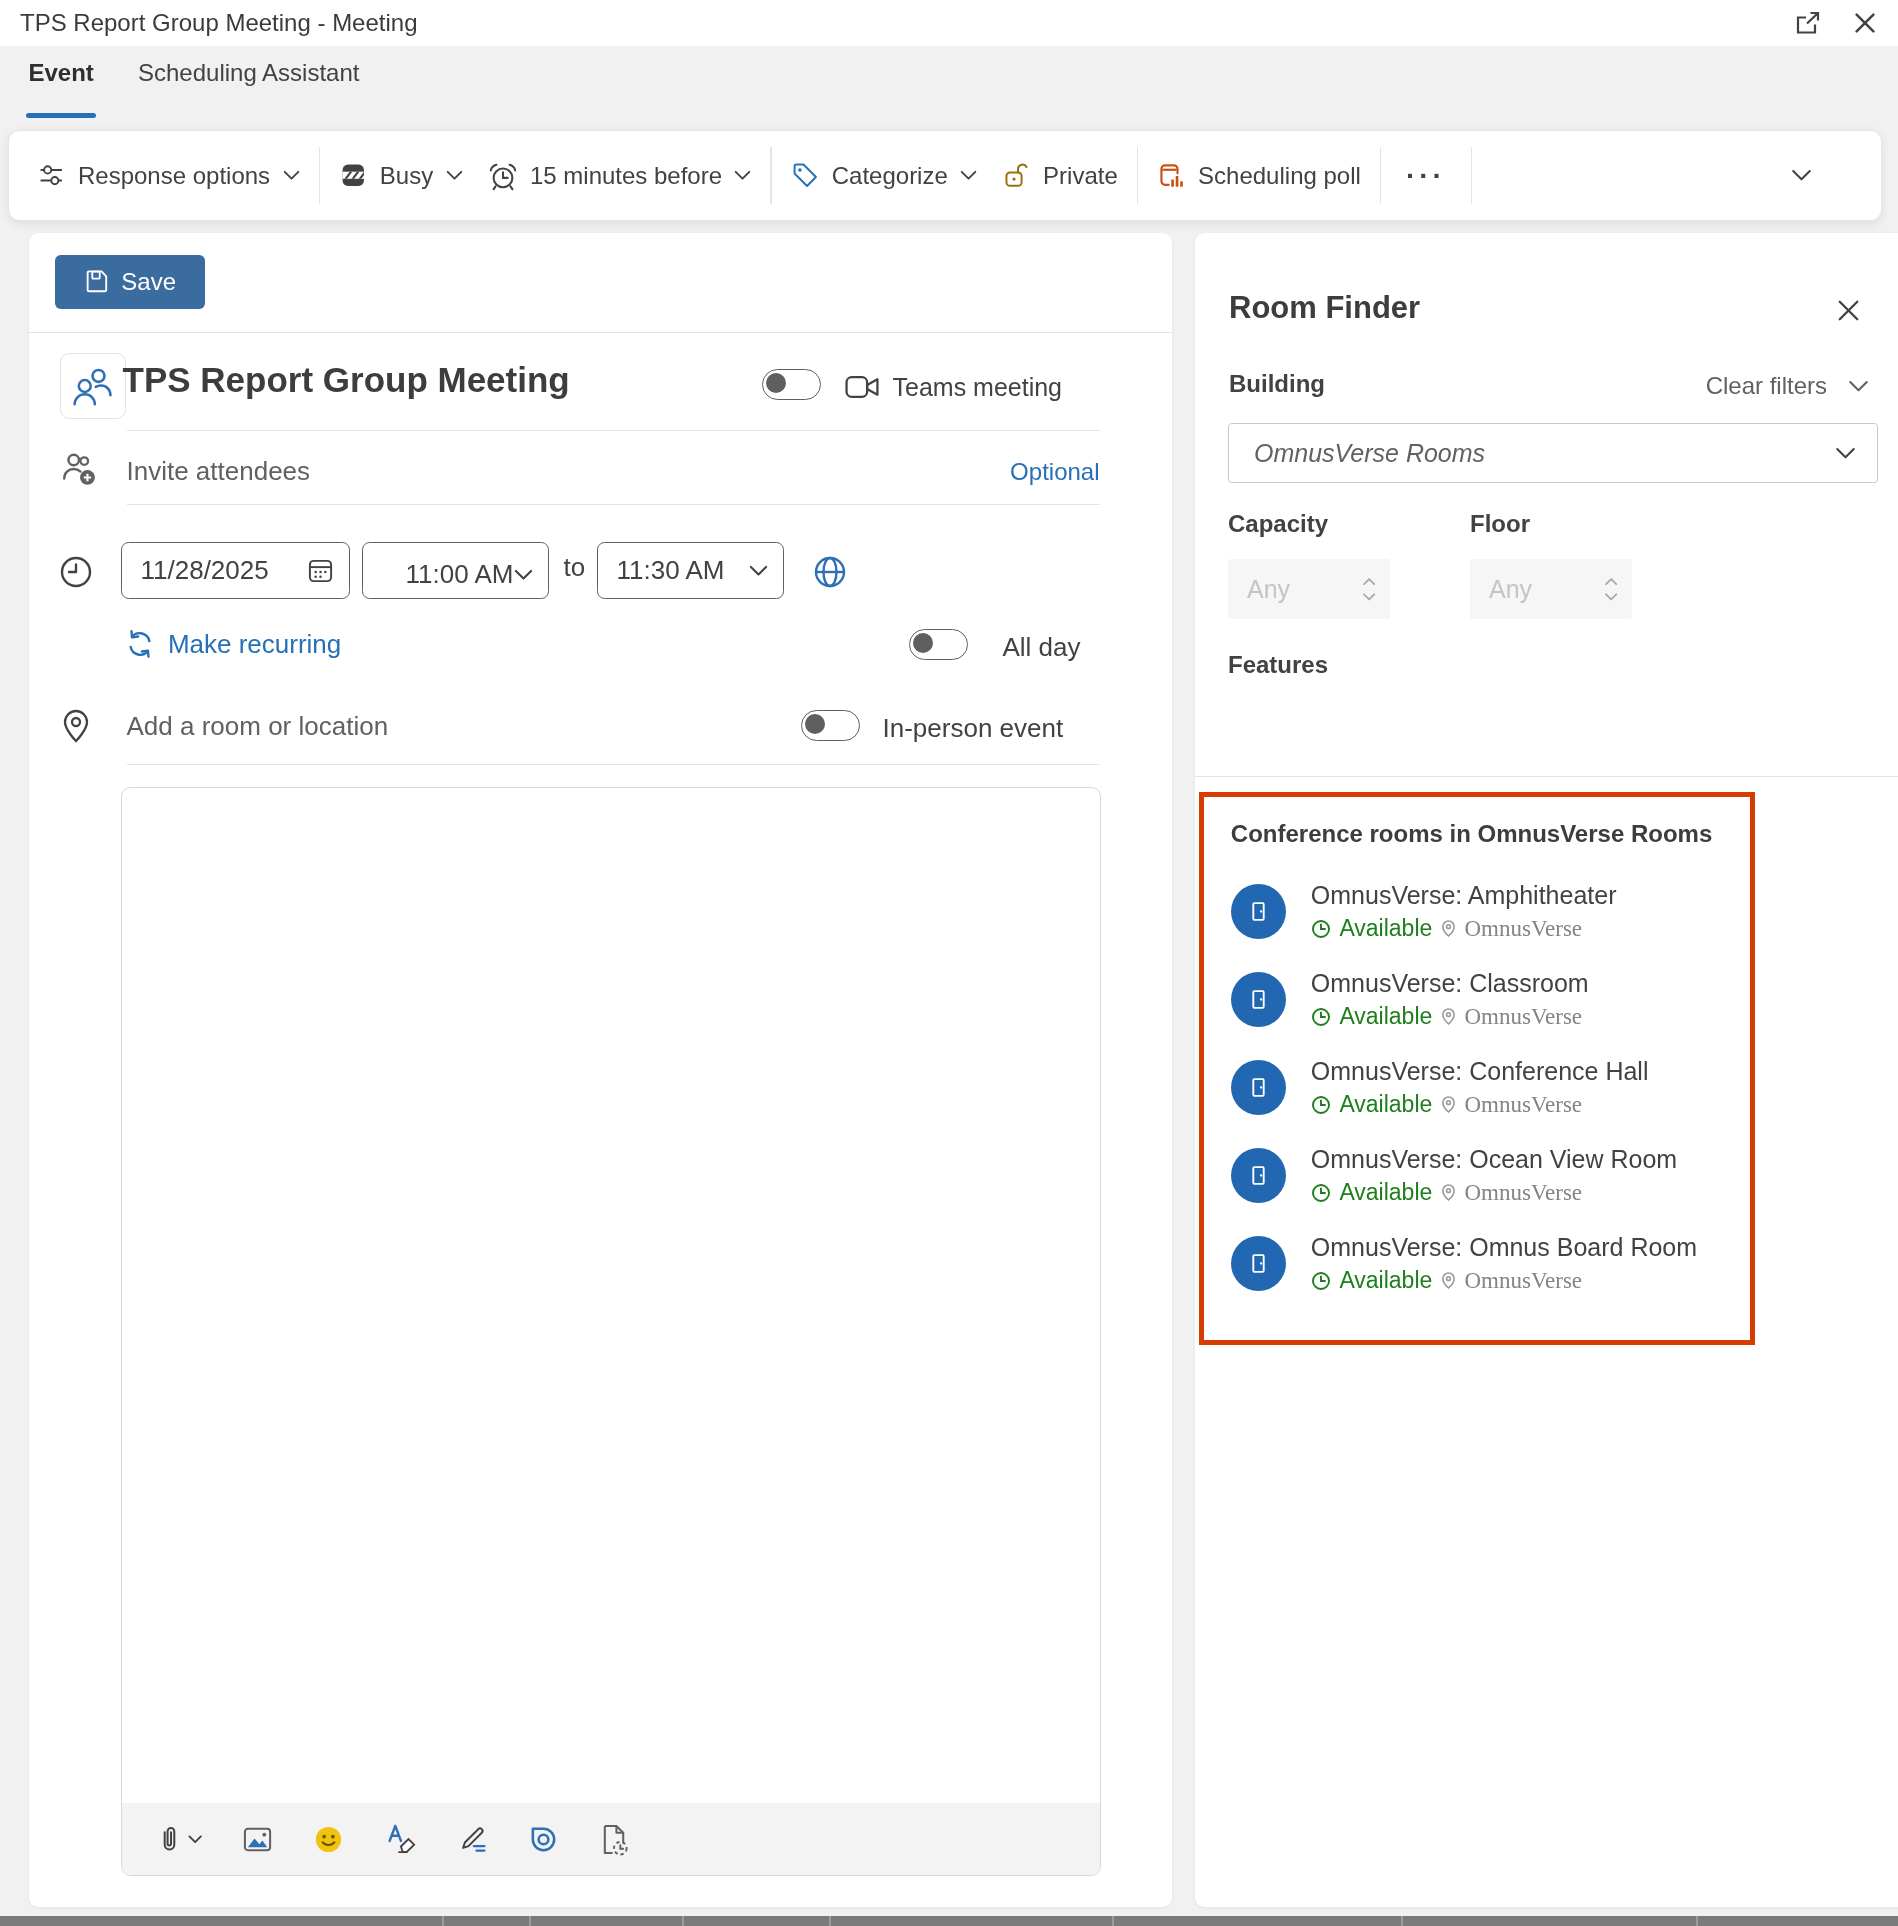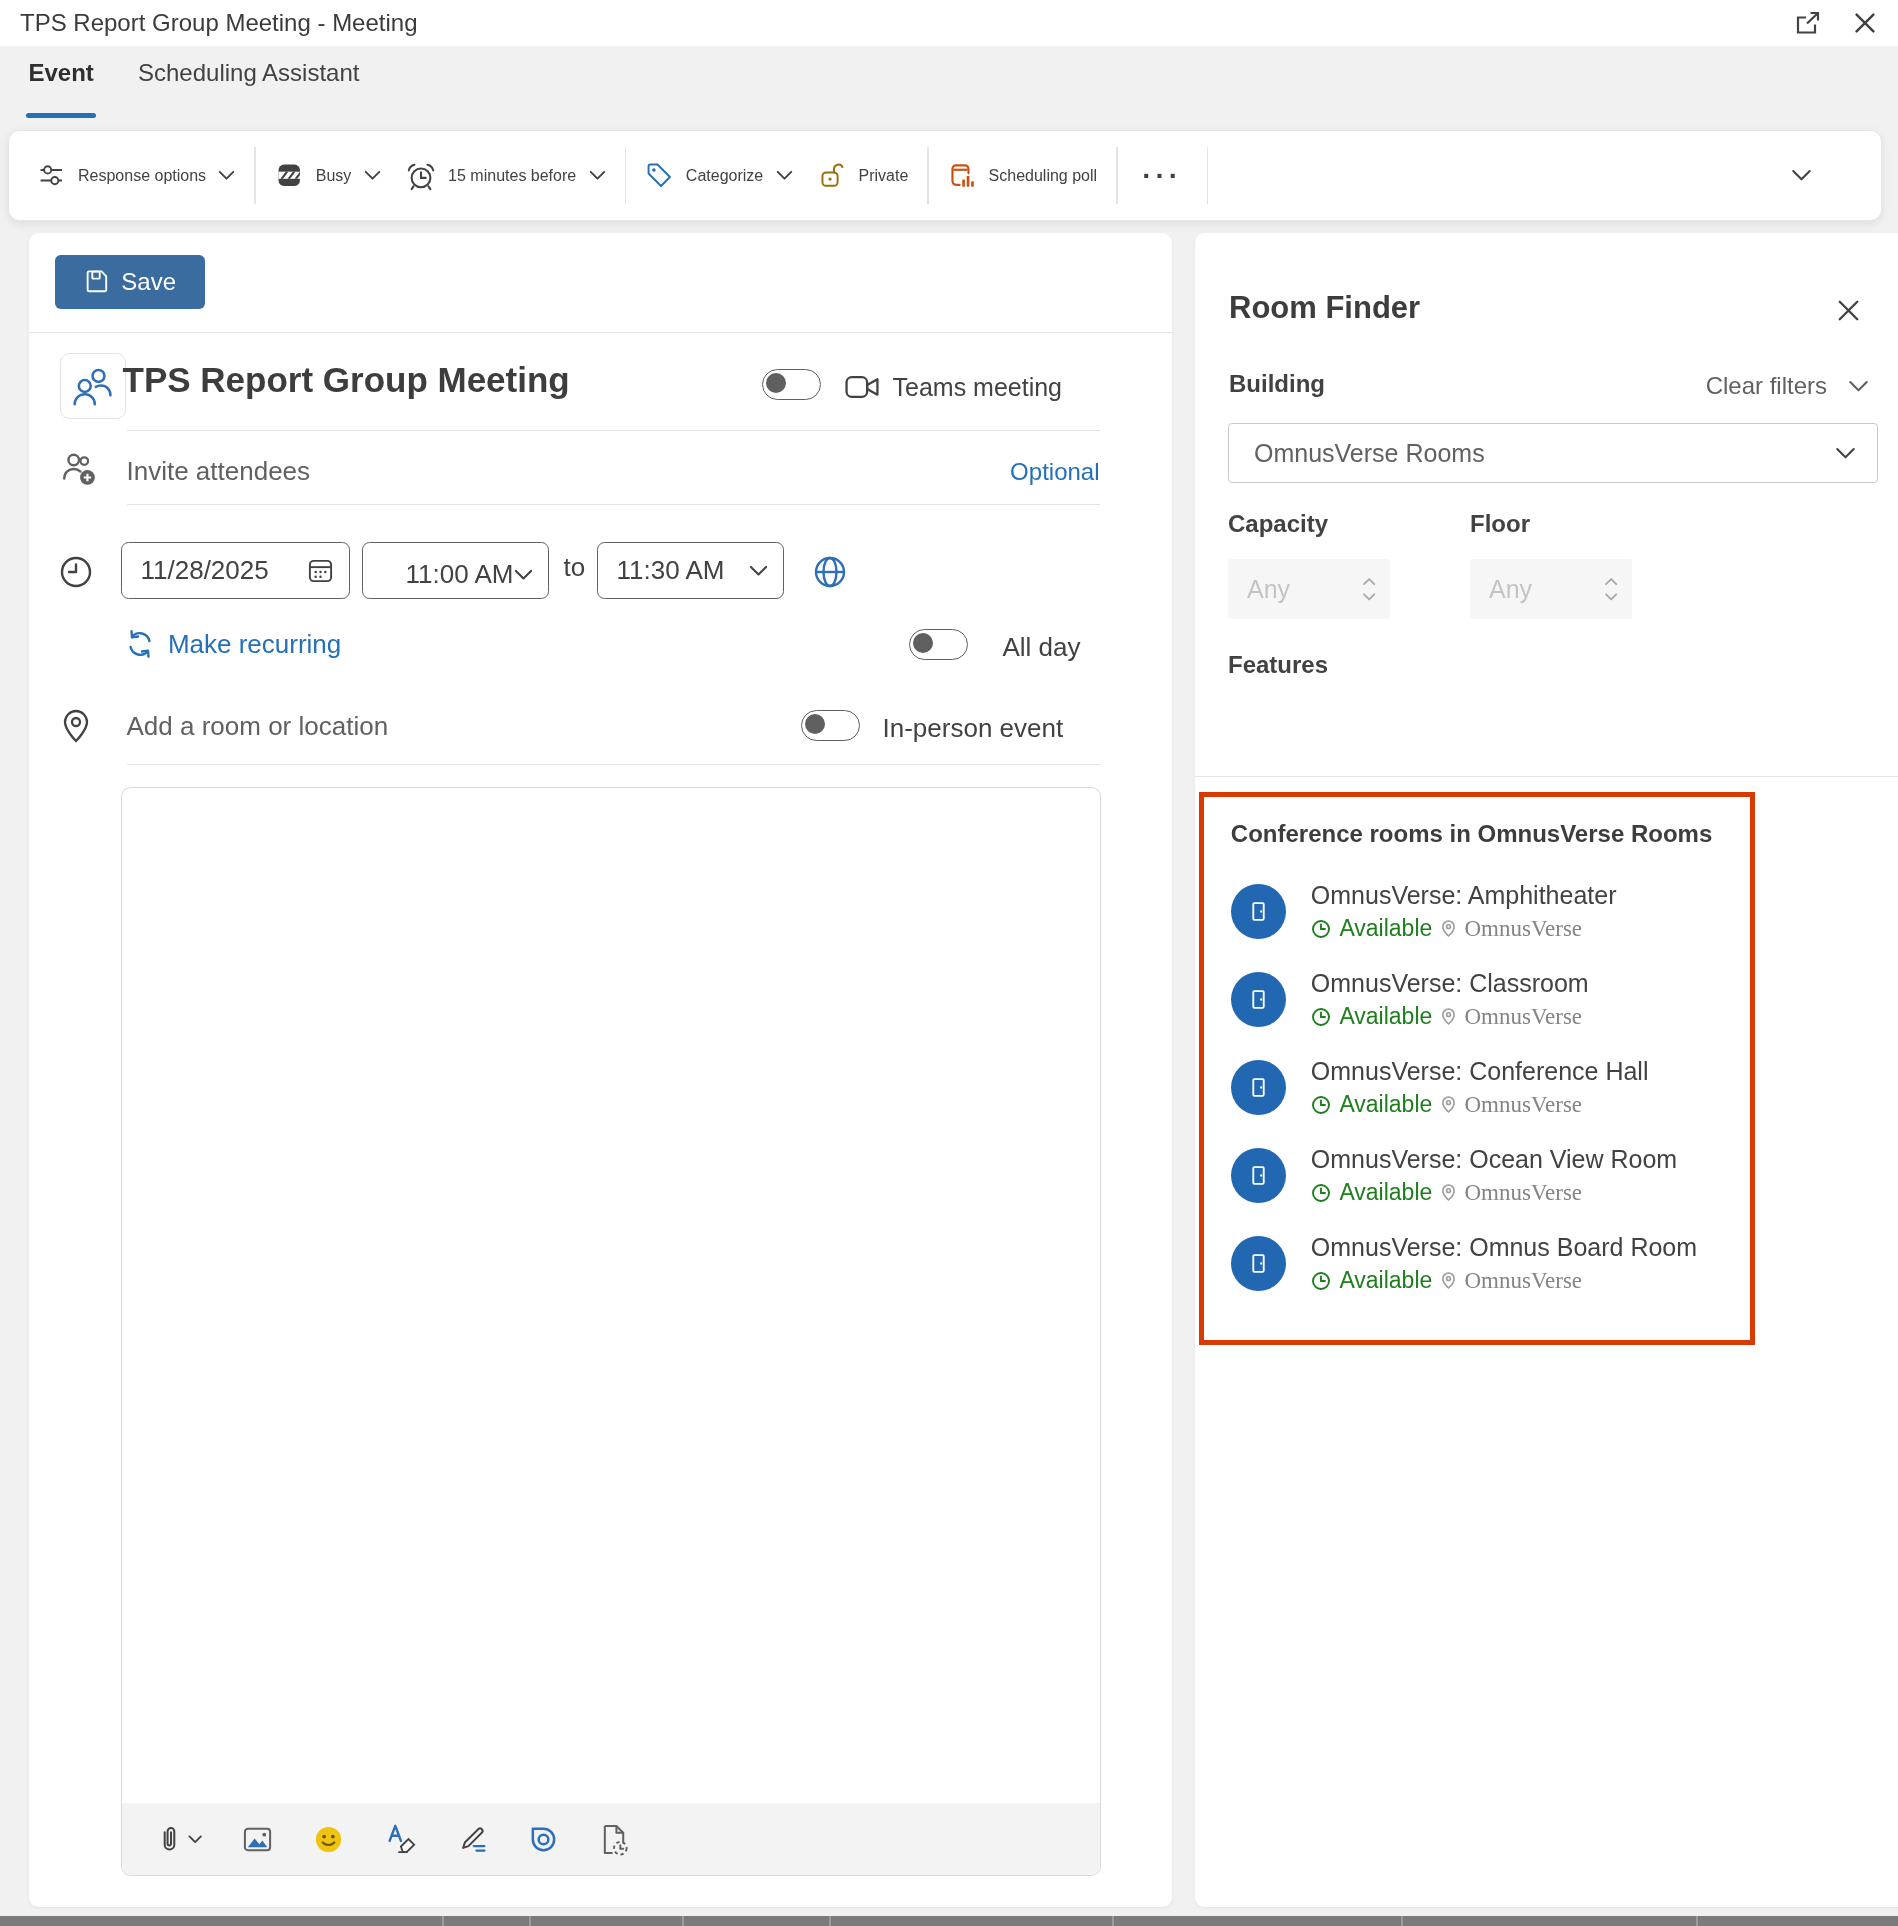--- a/index.html
+++ b/index.html
@@ -21,21 +21,21 @@
   .tab-event{left:28.5px;font-weight:700;color:#2f2f2f;}
   .tab-sched{left:138px;color:#424242;}
   .tab-underline{position:absolute;left:26px;top:67px;width:70px;height:4.8px;border-radius:2.9px;background:#2670b8;}
   
   .ribbon{
     position:absolute;left:7.6px;top:130px;width:1874px;height:91px;
     background:#fff;border:1px solid #e6e6e6;border-radius:11.4px;
     box-shadow:0 2.9px 9.5px rgba(0,0,0,.08);
     display:flex;align-items:center;padding:0 28.5px;box-sizing:border-box;
   }
-  .rb-item{display:flex;align-items:center;gap:12.4px;font-size:16px;color:#424242;cursor:pointer;white-space:nowrap;}
+  .rb-item{display:flex;align-items:center;gap:12.4px;font-size:24px;color:#424242;cursor:pointer;white-space:nowrap;}
   .rb-sep{width:1.4px;height:57px;background:#e4e4e4;margin:0 19px;}
   .rb-gap{width:25px;}
   .rb-more{font-size:28.5px;letter-spacing:3.8px;font-weight:700;color:#424242;cursor:pointer;padding:0 5.7px;}
   .rb-collapse{margin-left:auto;margin-right:40px;cursor:pointer;}
   
   .main-card{
     position:absolute;left:28.5px;top:233px;width:1143px;height:1674px;
     background:#fff;border-radius:9.5px;box-shadow:0 1px 3.8px rgba(0,0,0,.06);
   }
   .rf-panel{
@@ -107,21 +107,21 @@
   .rf-close{position:absolute;right:46px;top:65px;cursor:pointer;}
   .rf-label{font-size:24px;font-weight:700;color:#424242;position:absolute;}
   .building-label{left:34px;top:137px;}
   .clearfilters{position:absolute;right:38px;top:139px;display:flex;align-items:center;gap:21px;cursor:pointer;}
   .clearfilters span{font-size:24px;color:#616161;}
   .select-box{
     position:absolute;height:60px;border:1.4px solid #c8c8c8;border-radius:3.8px;background:#fff;
     box-sizing:border-box;display:flex;align-items:center;justify-content:space-between;
     padding:0 21px 0 25px;font-size:25px;color:#616161;cursor:pointer;
   }
-  .building-box{left:33px;top:190px;width:650px;}
+  .building-box{left:33px;top:190px;width:650px;font-style:italic;}
   .cap-label{left:33px;top:277px;}
   .floor-label{left:275px;top:277px;}
   .spin-box{
     position:absolute;width:162px;height:60px;background:#f6f6f6;border-radius:2.9px;
     display:flex;align-items:center;justify-content:space-between;
     padding:0 13.3px 0 19px;box-sizing:border-box;font-size:25px;color:#c4c4c4;
   }
   .cap-spin{left:33px;top:326px;}
   .floor-spin{left:275px;top:326px;}
   .features-label{left:33px;top:418px;}

